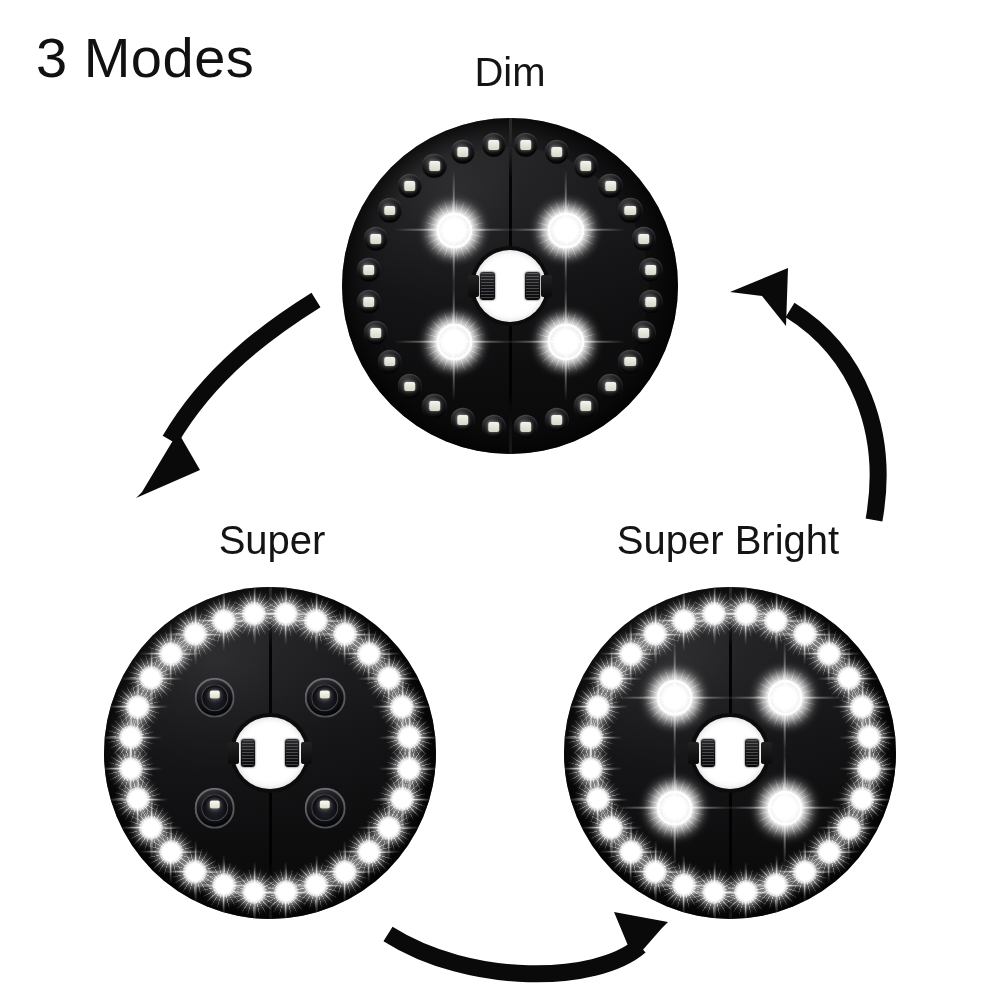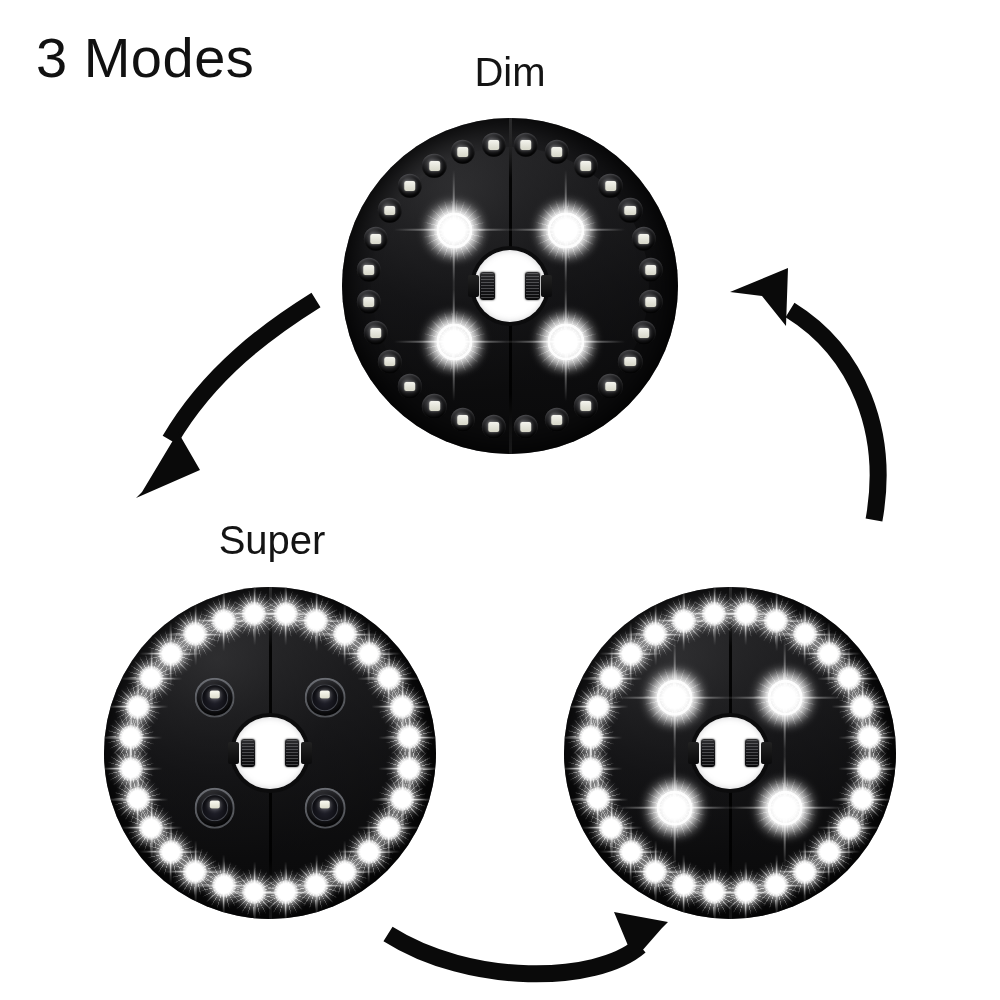--- a/index.html
+++ b/index.html
@@ -199,20 +199,21 @@
 </style>
 </head>
 <body>
 
 <div id="stage">
 
   <div class="heading">3 Modes</div>
 
   <div class="mode-label" style="left:510px;top:52px;">Dim</div>
   <div class="mode-label" style="left:272px;top:520px;">Super</div>
+  <div class="mode-label" style="left:728px;top:520px;">Super Bright</div>
 
   <div class="lamp" id="lamp-dim" style="left: 510px; top: 286px; width: 336px; height: 336px;">
       <div class="disc">
         <div class="band" style="left: 28.56px; top: 28.56px; width: 278.88px; height: 278.88px;"></div>
         <div class="seam"></div>
         <div class="led small off" style="left: 183.894px; top: 26.9326px; width: 24.36px; height: 24.36px;"></div>
         <div class="led small off" style="left: 214.886px; top: 34.0063px; width: 24.36px; height: 24.36px;"></div>
         <div class="led small off" style="left: 243.527px; top: 47.799px; width: 24.36px; height: 24.36px;"></div>
         <div class="led small off" style="left: 268.381px; top: 67.6191px; width: 24.36px; height: 24.36px;"></div>
         <div class="led small off" style="left: 288.201px; top: 92.4727px; width: 24.36px; height: 24.36px;"></div>

